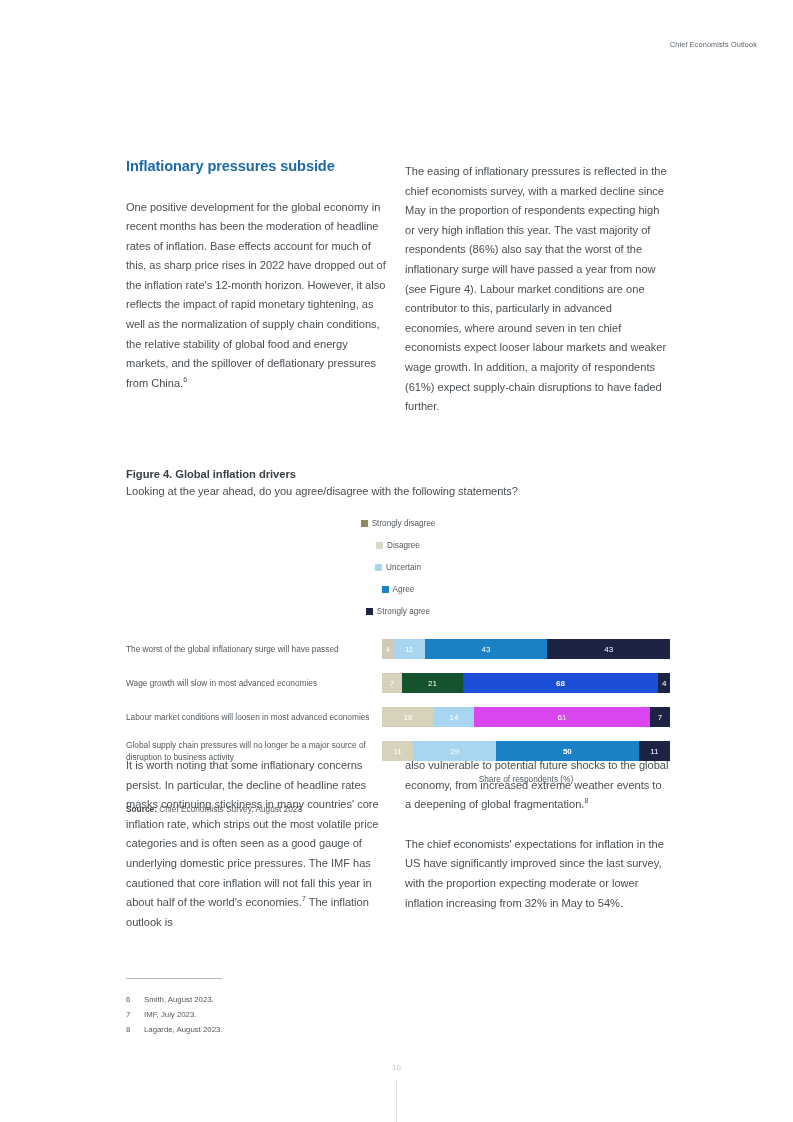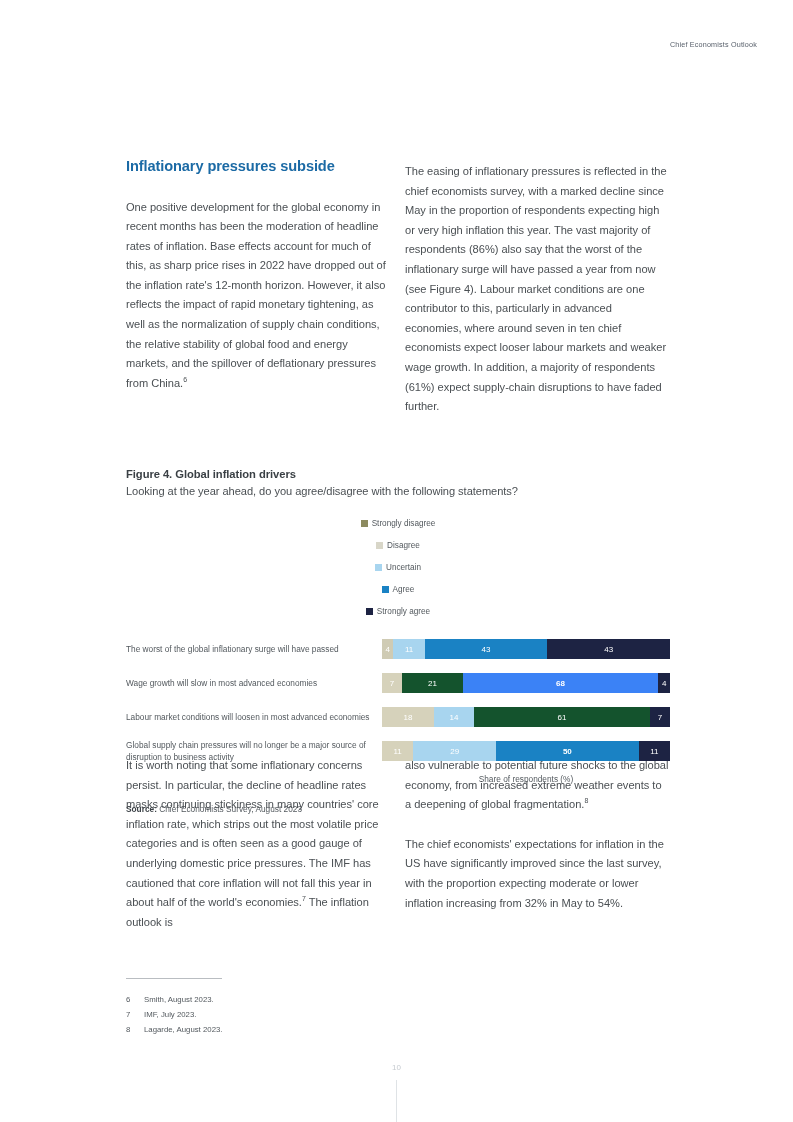--- a/index.html
+++ b/index.html
@@ -260,30 +260,30 @@
             <div class="seg" style="background: rgb(168, 213, 239); flex: 0 0 10.8911%;">11</div>
             <div class="seg" style="background: rgb(26, 130, 196); flex: 0 0 42.5743%;">43</div>
             <div class="seg" style="background: rgb(29, 35, 67); flex: 0 0 42.5743%;">43</div>
           </div>
         </div>
         <div class="chart-row">
           <div class="row-label">Wage growth will slow in most advanced economies</div>
           <div class="row-bar">
             <div class="seg" style="background: rgb(214, 210, 187); flex: 0 0 7%;">7</div>
             <div class="seg" style="background: #14532d; flex: 0 0 21%;">21</div>
-            <div class="seg" style="background: #3b82f6; flex: 0 0 68%; font-weight: bold;">68</div>
+            <div class="seg" style="background: #1d4ed8; flex: 0 0 68%; font-weight: bold;">68</div>
             <div class="seg" style="background: rgb(29, 35, 67); flex: 0 0 4%;">4</div>
           </div>
         </div>
         <div class="chart-row">
           <div class="row-label">Labour market conditions will loosen in most advanced economies</div>
           <div class="row-bar">
             <div class="seg" style="background: rgb(214, 210, 187); flex: 0 0 18%;">18</div>
             <div class="seg" style="background: rgb(168, 213, 239); flex: 0 0 14%;">14</div>
-            <div class="seg" style="background: #14532d; flex: 0 0 61%;">61</div>
+            <div class="seg" style="background: #d946ef; flex: 0 0 61%;">61</div>
             <div class="seg" style="background: rgb(29, 35, 67); flex: 0 0 7%;">7</div>
           </div>
         </div>
         <div class="chart-row">
           <div class="row-label">Global supply chain pressures will no longer be a major source of disruption to business activity</div>
           <div class="row-bar">
             <div class="seg" style="background: rgb(214, 210, 187); flex: 0 0 10.8911%;">11</div>
             <div class="seg" style="background: rgb(168, 213, 239); flex: 0 0 28.7129%;">29</div>
             <div class="seg" style="background: rgb(26, 130, 196); flex: 0 0 49.505%; font-weight: bold;">50</div>
             <div class="seg" style="background: rgb(29, 35, 67); flex: 0 0 10.8911%;">11</div>

